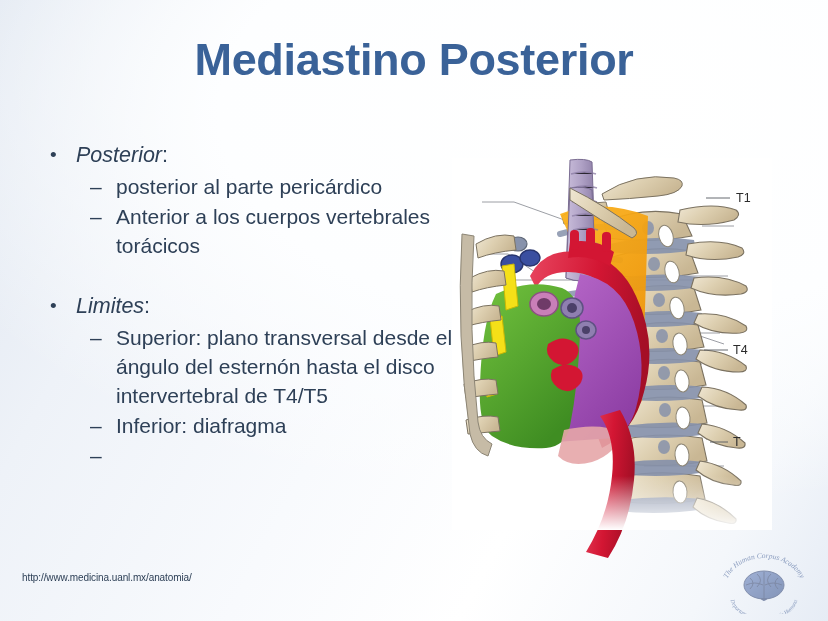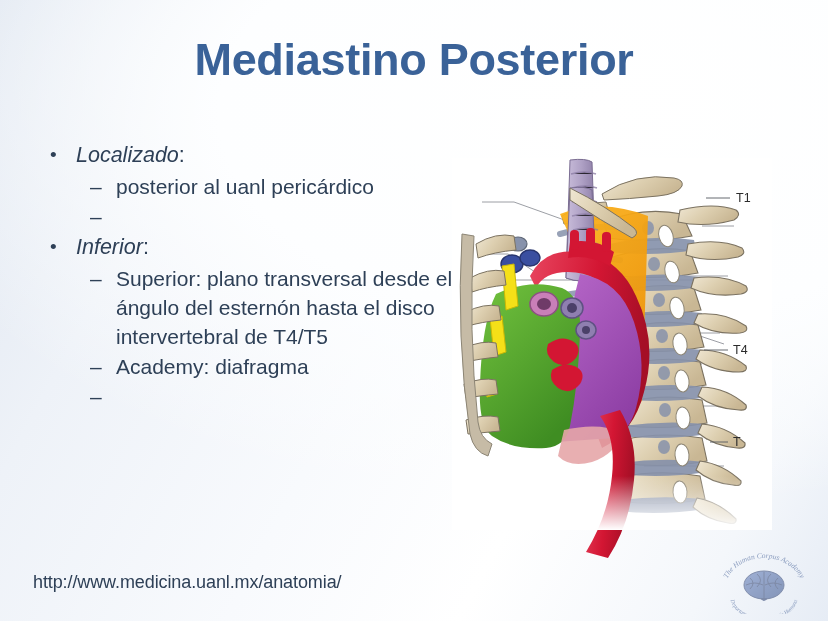--- a/index.html
+++ b/index.html
@@ -84,23 +84,23 @@
     font-size: 21px;
     line-height: 29px;
     color: #2e4057;
   }
 
   .gap { height: 30px; }
 
   
   .footer-url {
     position: absolute;
-    left: 33px;
+    left: 22px;
     top: 572px;
-    font-size: 18px;
+    font-size: 10px;
     color: #2e4057;
     letter-spacing: -0.1px;
   }
 
   
   .figure {
     position: absolute;
     left: 452px;
     top: 158px;
     width: 376px;
@@ -124,47 +124,48 @@
 <body>
 
 <div class="slide">
 
   <div class="title">Mediastino Posterior</div>
 
   <div class="body-col">
 
     <div class="l1">
       <span class="dot">•</span>
-      <span>Localizado</span><span class="tail">:</span>
+      <span>Posterior</span><span class="tail">:</span>
     </div>
 
     <div class="l2">
       <span class="dash">–</span>
-      <span>posterior al uanl pericárdico</span>
+      <span>posterior al parte pericárdico</span>
     </div>
 
     <div class="l2">
       <span class="dash">–</span>
+      <span>Anterior a los cuerpos vertebrales torácicos</span>
     </div>
 
     <div class="gap"></div>
 
     <div class="l1">
       <span class="dot">•</span>
-      <span>Inferior</span><span class="tail">:</span>
+      <span>Limites</span><span class="tail">:</span>
     </div>
 
     <div class="l2">
       <span class="dash">–</span>
       <span>Superior: plano transversal desde el ángulo del esternón hasta el disco intervertebral de T4/T5</span>
     </div>
 
     <div class="l2">
       <span class="dash">–</span>
-      <span>Academy: diafragma</span>
+      <span>Inferior: diafragma</span>
     </div>
 
     <div class="l2">
       <span class="dash">–</span>
     </div>
 
   </div>
 
   <div class="footer-url">http://www.medicina.uanl.mx/anatomia/</div>
 

